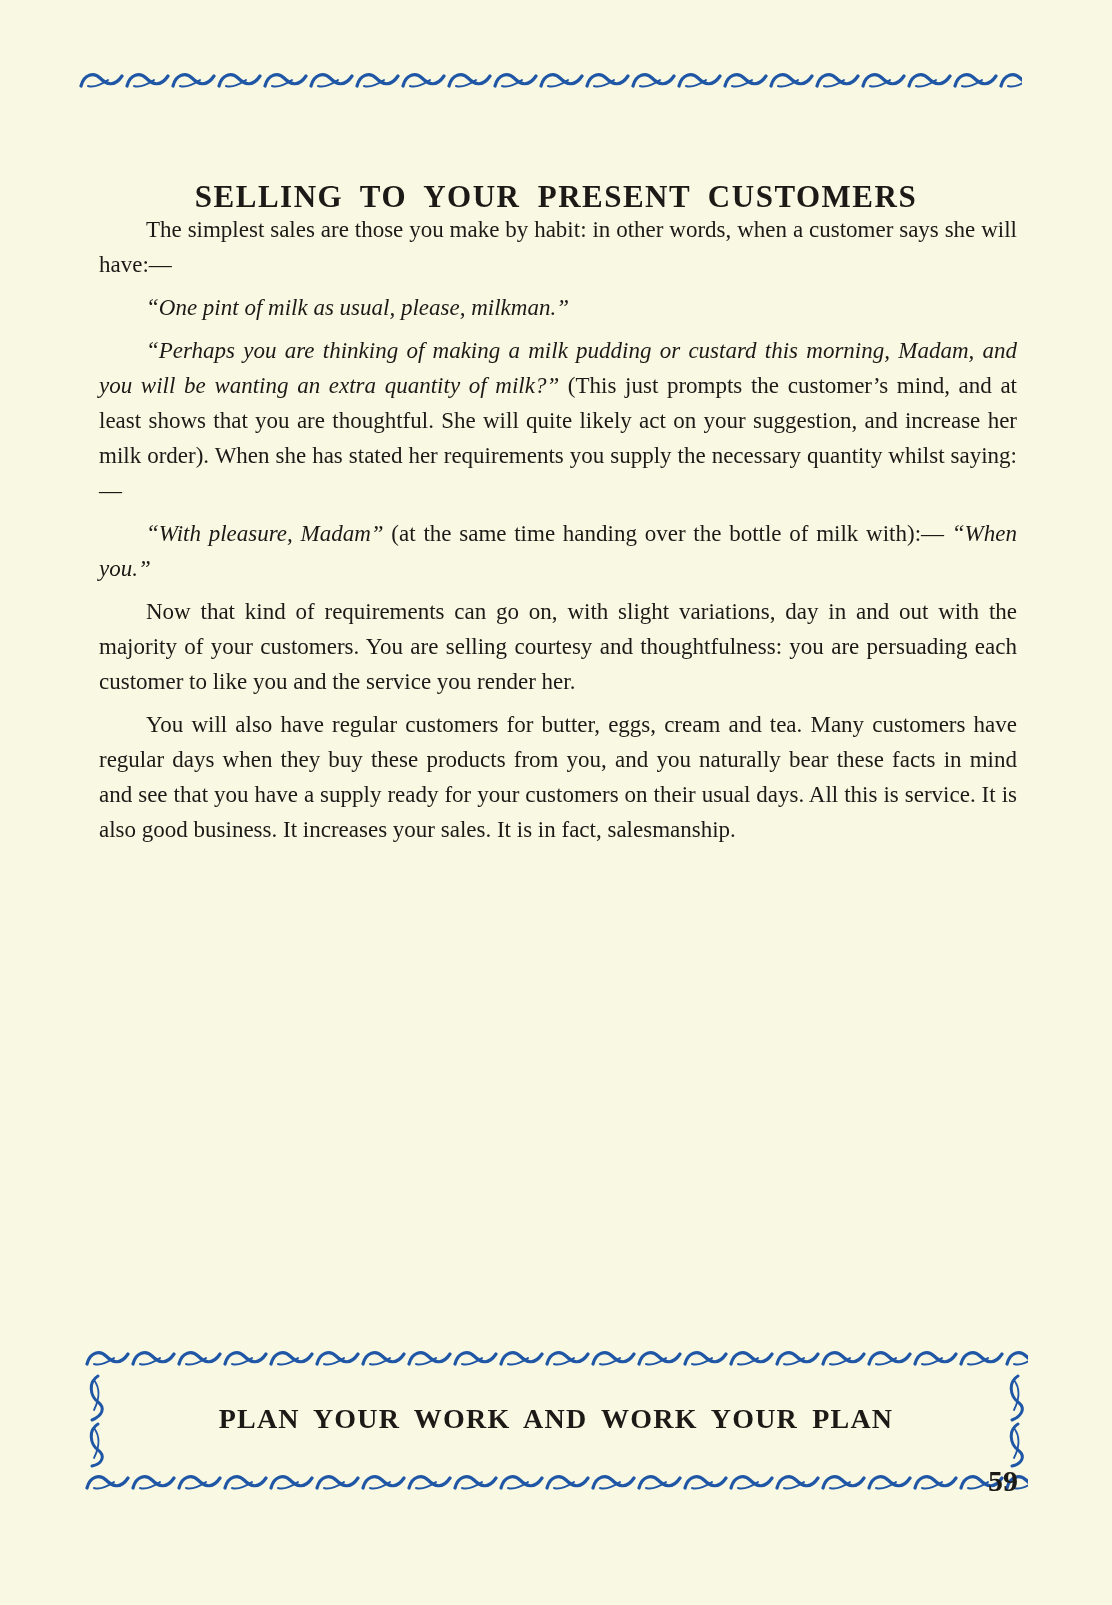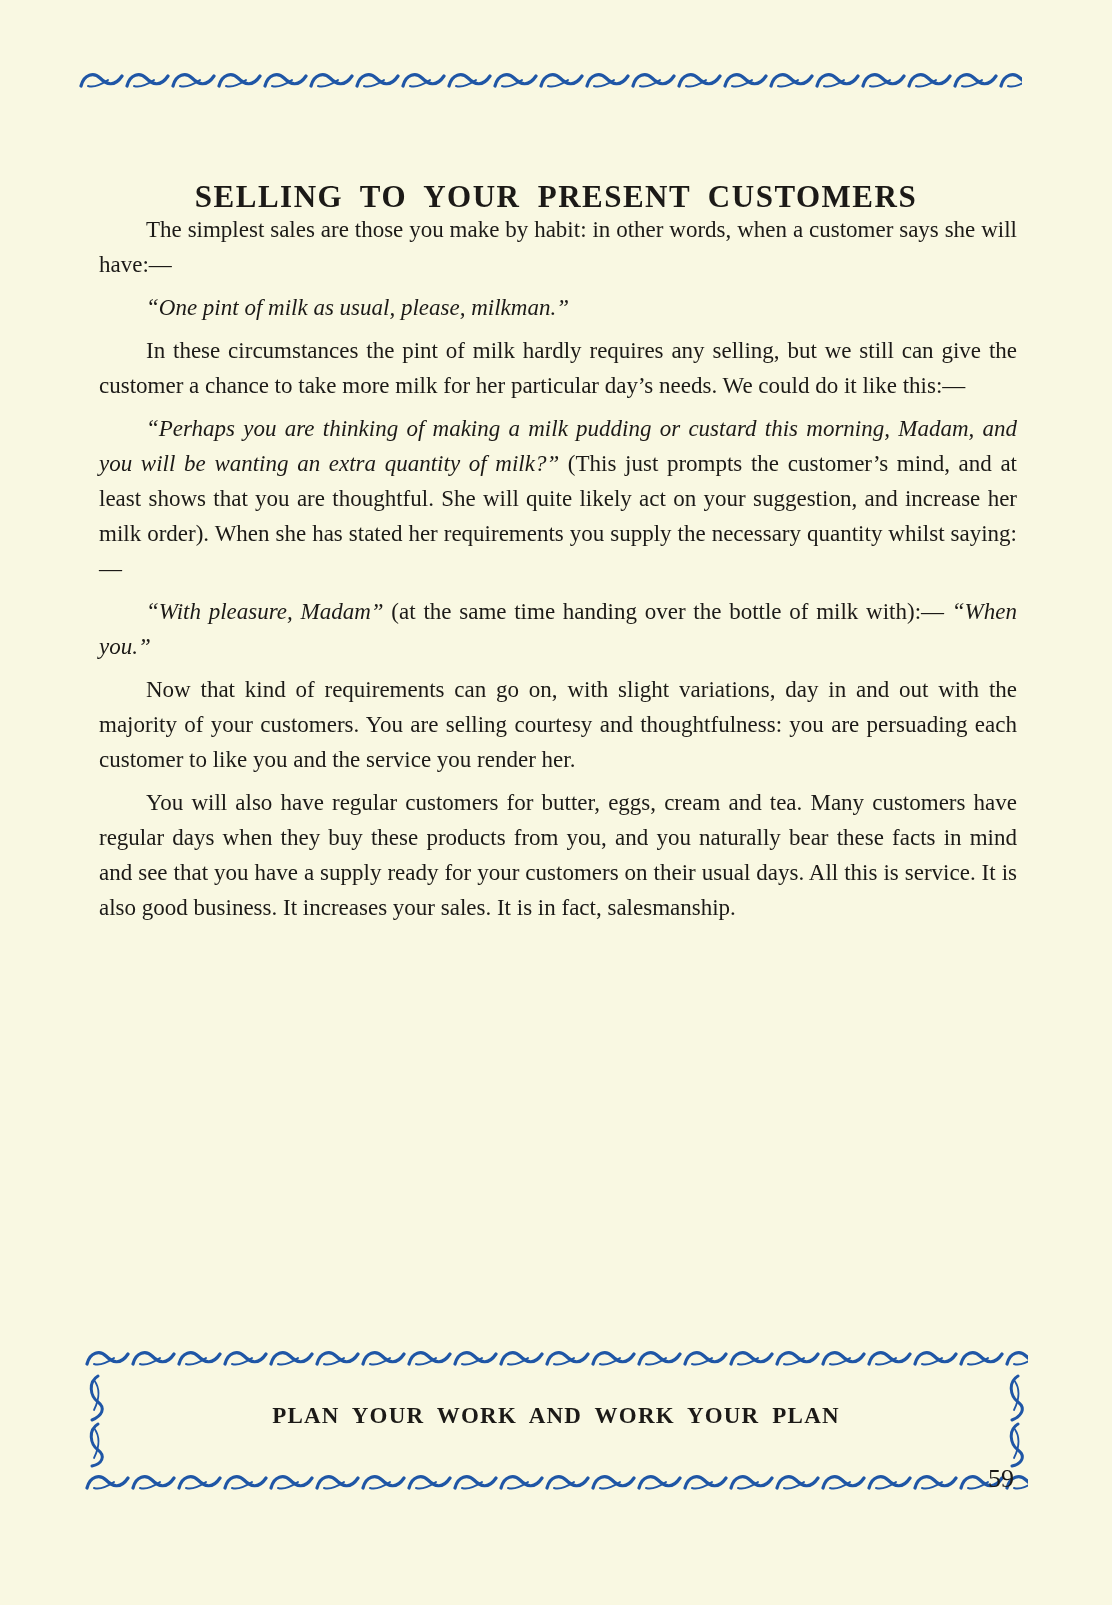--- a/index.html
+++ b/index.html
@@ -22,26 +22,26 @@
     font-size: 23px; line-height: 35px; text-align: justify;
   }
   .body-text p { margin: 0; }
   .body-text p.indent { text-indent: 47px; }
   .body-text p.gap { margin-top: 8px; }
   .body-text em { font-style: italic; }
   .frame-side { position: absolute; width: 24px; }
   .frame-side svg { display: block; width: 100%; height: 100%; }
   .motto {
     position: absolute; left: 0; width: 1112px; top: 1403px;
-    text-align: center; font-weight: bold; font-size: 23px;
+    text-align: center; font-weight: bold; font-size: 28px;
     letter-spacing: 1.2px; word-spacing: 6px;
   }
   .page-number {
     position: absolute; left: 988px; top: 1464px;
-    font-size: 26px; font-weight: normal;
+    font-size: 30px; font-weight: bold;
   }
 </style>
 </head>
 <body>
 
 <div class="wave-row" style="left:78px; top:66px; width:944px;">
   <svg viewBox="0 0 944 26" preserveAspectRatio="none">
     <defs>
       <pattern id="wv1" x="0" y="0" width="46" height="26" patternUnits="userSpaceOnUse">
         <path d="M3 20 C 6 8, 16 6, 22 12 S 36 22, 44 10" fill="none" stroke="#1f56a6" stroke-width="3.2" stroke-linecap="round"></path>
@@ -50,21 +50,20 @@
     </defs>
     <rect x="0" y="0" width="944" height="26" fill="url(#wv1)"></rect>
   </svg>
 </div>
 
 <h1 class="heading">SELLING TO YOUR PRESENT CUSTOMERS</h1>
 
 <div class="body-text">
   <p class="indent">The simplest sales are those you make by habit: in other words, when a customer says she will have:—</p>
   <p class="indent gap"><em>“One pint of milk as usual, please, milkman.”</em></p>
-  <p class="indent gap">In these circumstances the pint of milk hardly requires any selling, but we still can give the customer a chance to take more milk for her particular day’s needs. We could do it like this:—</p>
   <p class="indent gap"><em>“Perhaps you are thinking of making a milk pudding or custard this morning, Madam, and you will be wanting an extra quantity of milk?”</em> <span>(This just prompts the customer’s mind, and at least shows that you are thoughtful. She will quite likely act on your suggestion, and increase her milk order). When she has stated her requirements you supply the necessary quantity whilst saying:—</span></p>
   <p class="indent gap"><em>“With pleasure, Madam”</em><span> (at the same time handing over the bottle of milk with):— </span><em>“When you.”</em></p>
   <p class="indent gap">Now that kind of requirements can go on, with slight variations, day in and out with the majority of your customers. You are selling courtesy and thoughtfulness: you are persuading each customer to like you and the service you render her.</p>
   <p class="indent gap">You will also have regular customers for butter, eggs, cream and tea. Many customers have regular days when they buy these products from you, and you naturally bear these facts in mind and see that you have a supply ready for your customers on their usual days. All this is service. It is also good business. It increases your sales. It is in fact, salesmanship.</p>
 </div>
 
 <div class="wave-row" style="left:84px; top:1344px; width:944px;">
   <svg viewBox="0 0 944 26" preserveAspectRatio="none">
     <rect x="0" y="0" width="944" height="26" fill="url(#wv1)"></rect>
   </svg>

